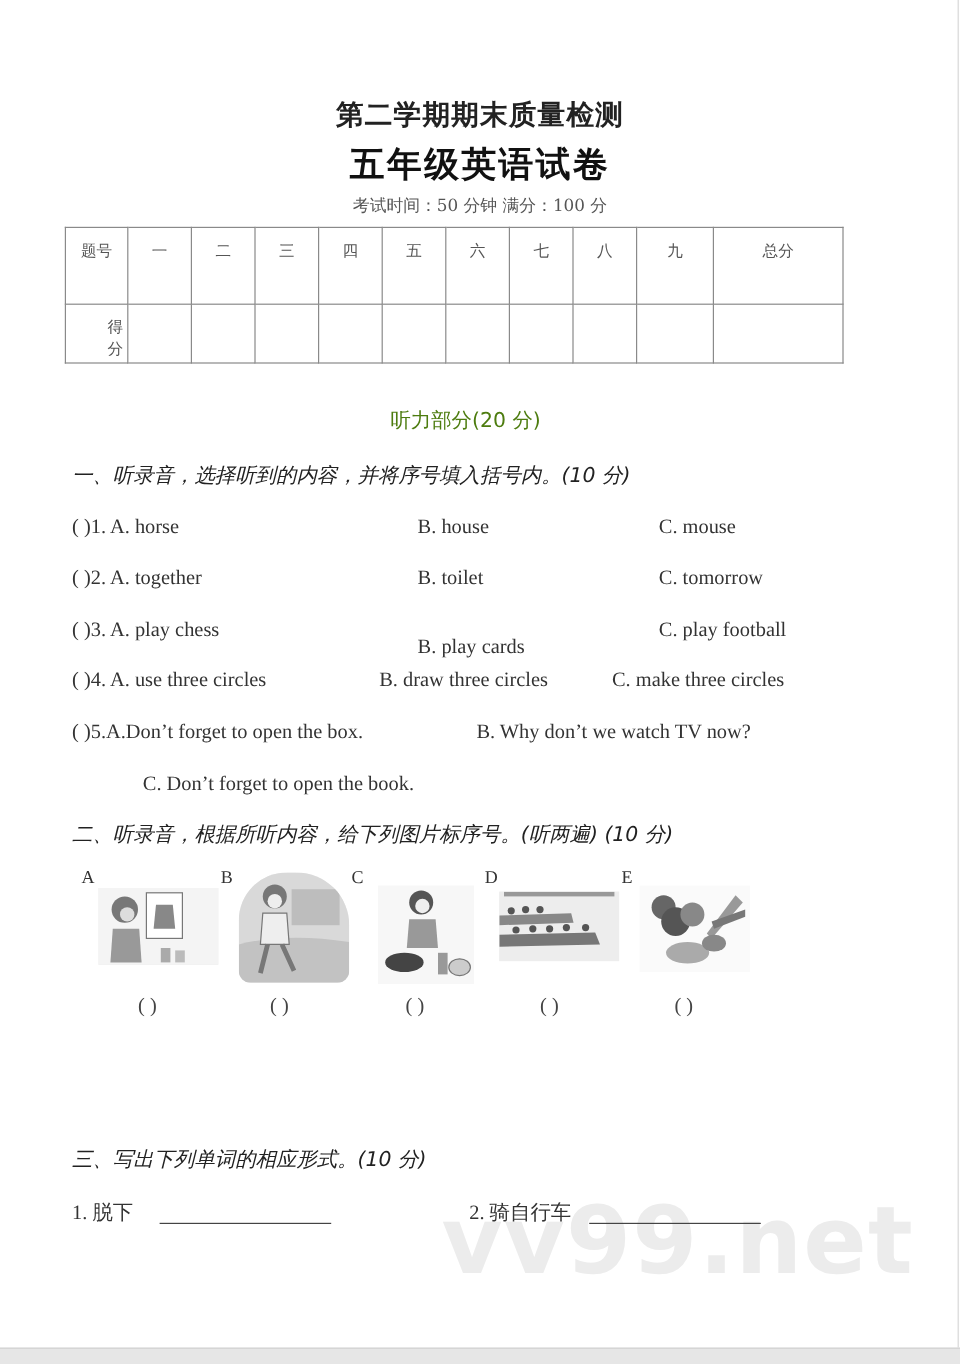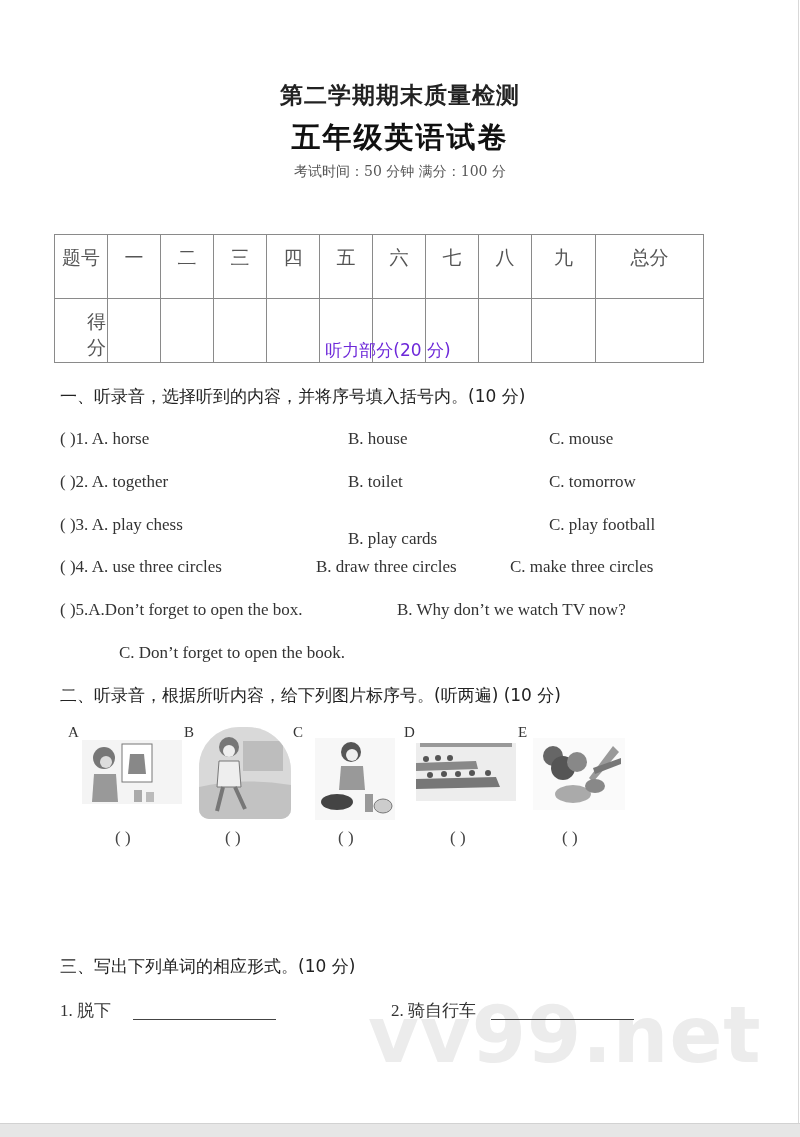--- a/index.html
+++ b/index.html
@@ -4,26 +4,26 @@
 <style>
   html, body { margin:0; padding:0; }
   body { width:800px; height:1137px; background:#fefefe; position:relative; overflow:hidden;
          font-family:"DejaVu Serif","Liberation Serif",serif; color:#333; }
   .page { position:absolute; left:0; top:0; width:798px; height:1123px; background:#fff; border-right:1px solid #d8d8d8; }
   .bottom-band { position:absolute; left:0; top:1123px; width:800px; height:14px; background:#e6e6e6; border-top:1px solid #d2d2d2; }
   .abs { position:absolute; white-space:nowrap; }
   .title1 { top:80px; left:0; width:800px; text-align:center; font-size:23px; font-weight:bold; color:#222; letter-spacing:1px; font-family:"DejaVu Sans","Liberation Sans",sans-serif; }
   .title2 { top:118px; left:0; width:800px; text-align:center; font-size:29px; font-weight:bold; color:#111; letter-spacing:2px; font-family:"DejaVu Sans","Liberation Sans",sans-serif; }
   .meta { top:163px; left:0; width:800px; text-align:center; font-size:14px; color:#555; }
-  table.score { position:absolute; left:54px; top:189px; border-collapse:collapse; font-size:19px; color:#555; font-family:"DejaVu Sans","Liberation Sans",sans-serif;margin-top:45px; }
+  table.score { position:absolute; left:54px; top:189px; border-collapse:collapse; font-size:13px; color:#555; font-family:"DejaVu Sans","Liberation Sans",sans-serif; }
   table.score td { border:1.5px solid #8a8a8a; vertical-align:top; padding-top:10px; text-align:center; }
   table.score tr.r1 td { height:52px; }
   table.score tr.r2 td { height:37px;padding-left:32px; }
-  .sec-center { left:0; width:776px; text-align:center; font-size:17px; color:#6d28d9; font-family:"DejaVu Sans","Liberation Sans",sans-serif; }
-  .q-head { left:60px; font-size:17px; color:#222; font-family:"DejaVu Sans","Liberation Sans",sans-serif; }
+  .sec-center { left:0; width:776px; text-align:center; font-size:17px; color:#4d7c0f; font-family:"DejaVu Sans","Liberation Sans",sans-serif; }
+  .q-head { left:60px; font-size:17px; color:#222; font-family:"DejaVu Sans","Liberation Sans",sans-serif;font-style:italic; }
   .opt { font-size:17px; color:#333; font-family:"Liberation Serif","DejaVu Serif",serif; }
   .pic { position:absolute; background:#eee; border-radius:6px; overflow:hidden; }
   .pic-label { font-size:15px; color:#333; font-family:"Liberation Serif",serif; }
   .paren { font-size:17px; color:#444; font-family:"Liberation Serif",serif; }
   .blank { position:absolute; border-bottom:1.2px solid #444; height:0; }
   .watermark { left:368px; top:990px; font-size:78px; font-weight:bold; color:#ececec; font-family:"DejaVu Sans","Liberation Sans",sans-serif; letter-spacing:1px; }
 </style>
 </head>
 <body>
 

